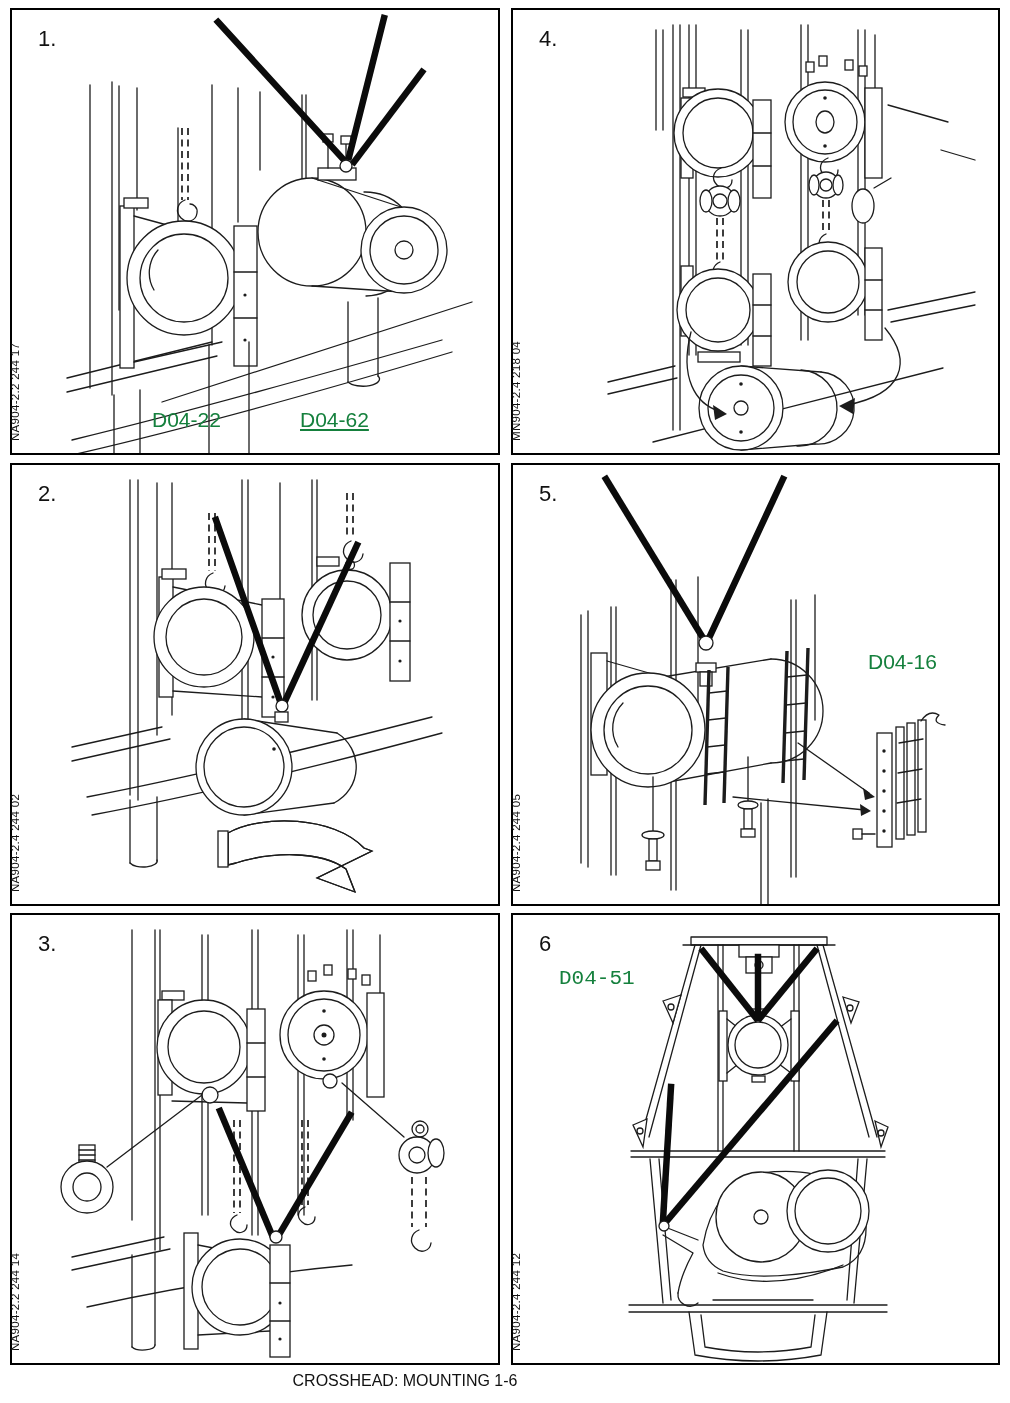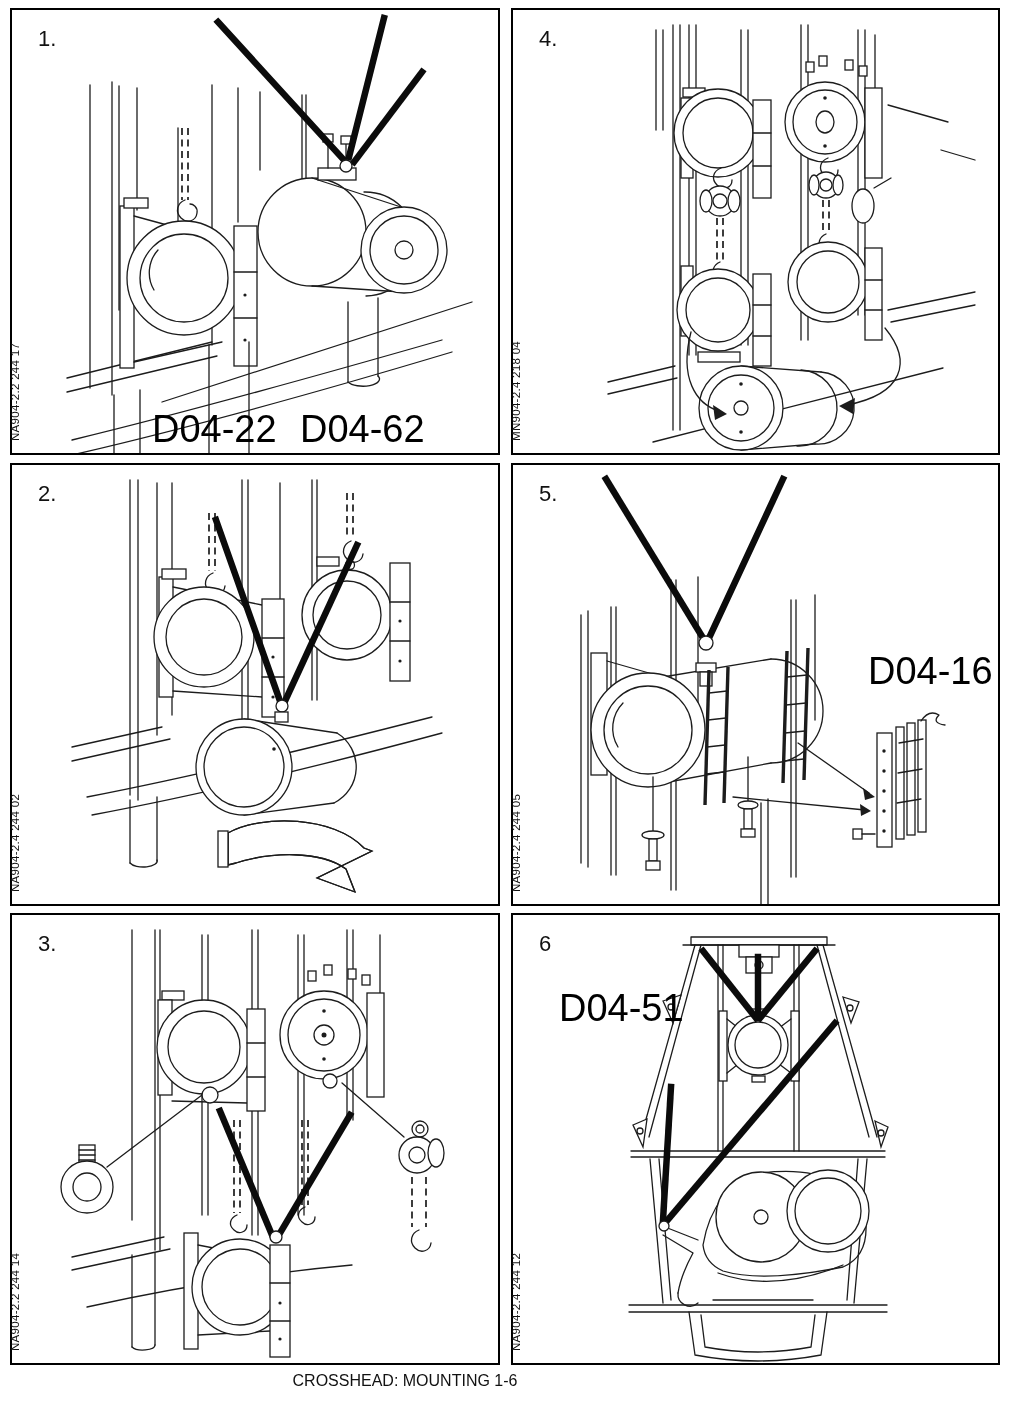--- a/index.html
+++ b/index.html
@@ -12,21 +12,21 @@
   }
   .art{position:absolute;left:0;top:0;width:100%;height:100%;}
   .panel-number{
     position:absolute;top:16px;left:26px;font-size:22px;color:#111;z-index:5;
   }
   .ref-code{
     position:absolute;left:9px;bottom:12px;font-size:11.5px;white-space:nowrap;
     transform-origin:0 100%;transform:rotate(-90deg);color:#111;z-index:5;letter-spacing:.3px;
   }
   .part-label{
-    position:absolute;font-size:38px;color:#000000;z-index:5;white-space:nowrap;
+    position:absolute;font-size:21px;color:#15803d;z-index:5;white-space:nowrap;
   }
   .caption{
     position:absolute;left:0;top:1372px;width:810px;text-align:center;
     font-size:16px;color:#111;
   }
   
   svg .t{fill:none;stroke:#1c1c1c;stroke-width:1.3;stroke-linecap:round;stroke-linejoin:round}
   svg .tw{fill:#fff;stroke:#1c1c1c;stroke-width:1.3}
   svg .d{fill:none;stroke:#1c1c1c;stroke-width:1.7;stroke-dasharray:7 4.5}
   svg .s{fill:none;stroke:#0b0b0b;stroke-width:6.5;stroke-linecap:square}
@@ -100,21 +100,21 @@
       </g>
       <g class="s">
         <line x1="206" y1="12" x2="331" y2="149"></line>
         <line x1="372" y1="8" x2="337" y2="147"></line>
         <line x1="410" y1="62" x2="342" y2="152"></line>
       </g>
       <circle class="tw" cx="334" cy="156" r="6"></circle>
     </svg>
     <div class="panel-number">1.</div>
     <div class="part-label" style="left:140px;top:398px;">D04-22</div>
-    <div class="part-label" style="left:288px;top:398px;">D04-62</div>
+    <div class="part-label" style="left:288px;top:398px;text-decoration:underline;">D04-62</div>
     <div class="ref-code">NA904-2.2 244 17</div>
   </div>
 
   <div class="panel" style="left:511px;top:8px;width:489px;height:447px;">
     <svg class="art" viewBox="0 0 485 443" preserveAspectRatio="none">
       <g class="t">
         <line x1="143" y1="20" x2="143" y2="120"></line>
           <line x1="150" y1="20" x2="150" y2="120"></line>
         <line x1="160" y1="15" x2="160" y2="420"></line>
           <line x1="167" y1="15" x2="167" y2="420"></line>
@@ -510,19 +510,19 @@
       <g class="s">
         <line x1="190" y1="36" x2="243" y2="103"></line>
         <line x1="302" y1="36" x2="247" y2="103"></line>
         <line x1="245" y1="42" x2="245" y2="103"></line>
         <line x1="322" y1="108" x2="153" y2="307"></line>
         <line x1="158" y1="172" x2="150" y2="305"></line>
       </g>
       <circle class="tw" cx="151" cy="311" r="5"></circle>
     </svg>
     <div class="panel-number">6</div>
-    <div class="part-label" style="left:46px;top:72px;">D04-51</div>
+    <div class="part-label" style="left:46px;top:52px;font-family:Liberation Mono, monospace;">D04-51</div>
     <div class="ref-code">NA904-2.4 244 12</div>
   </div>
 
   <div class="caption">CROSSHEAD: MOUNTING 1-6</div>
 
 </div>
 
 </body></html>

